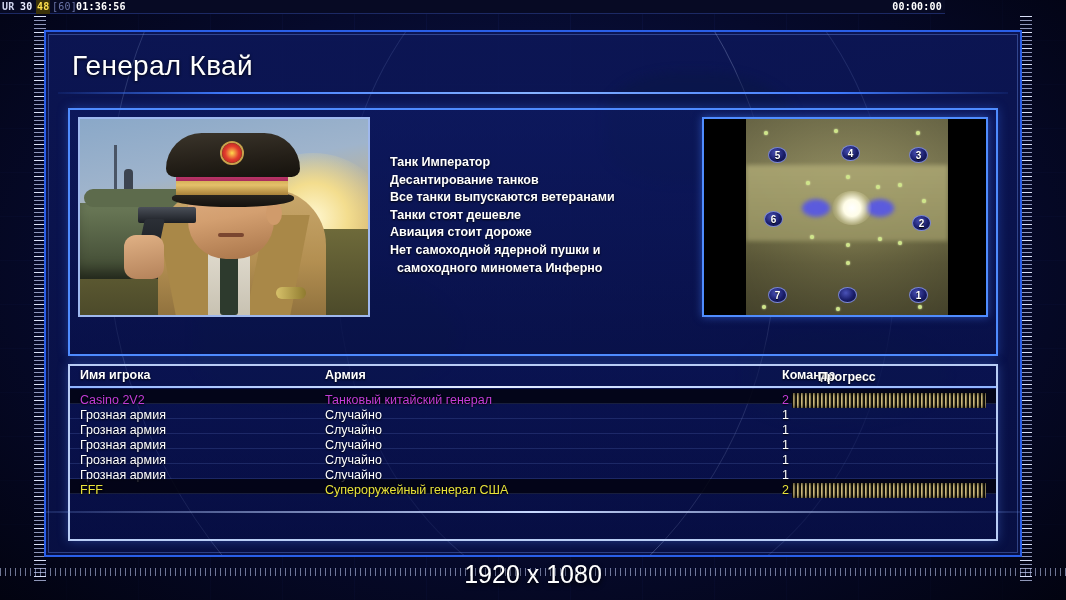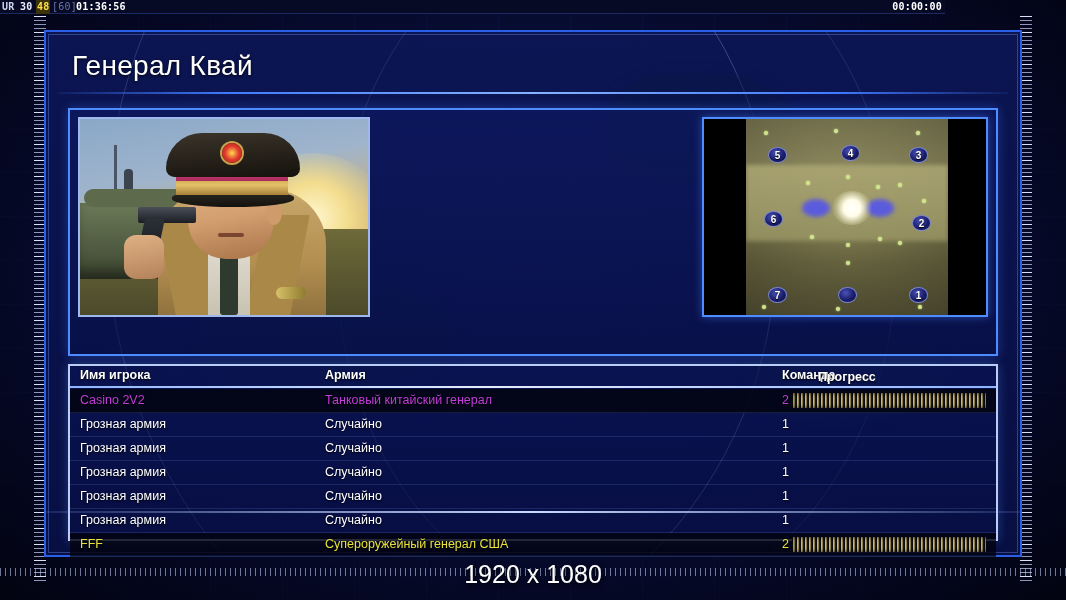--- a/index.html
+++ b/index.html
@@ -271,21 +271,21 @@
     font-size:12.5px; font-weight:bold; color:#ffffff;
     text-shadow:0 1px 2px rgba(0,0,0,.9);
   }
   .thead .c { position:absolute; top:2px; }
   .thead:after {
     content:""; position:absolute; left:0; right:0; bottom:0; height:2px;
     background:linear-gradient(90deg,#8fb4ff,#e4edff 45%,#8fb4ff);
   }
   .rows { position:absolute; left:0; right:0; top:23px; bottom:0; }
   .row {
-    position:relative; height:24px; font-size:12.5px;
+    position:relative; height:15px; font-size:12.5px;
     border-bottom:1px solid rgba(120,150,235,.18);
   }
   .row .c { position:absolute; top:4px; white-space:nowrap; text-shadow:0 1px 2px rgba(0,0,0,.9); }
   .row.dark { background:rgba(2,3,14,.82); }
   .c-name { left:10px; }
   .c-army { left:255px; }
   .c-team { left:668px;margin-left:44px; }
   .c-prog { left:748px; top:4px !important; }
 
   .progress {
@@ -383,20 +383,29 @@
         <div class="gen-capband"></div>
         <div class="gen-capred"></div>
         <div class="gen-captop"></div>
         <div class="gen-badge"></div>
         <div class="gen-wing"></div>
         <div class="gun-barrel"></div>
         <div class="gun-grip"></div>
         <div class="gun-hand"></div>
       </div>
 
+      <div class="desc">
+          <div>Танк Император</div>
+          <div>Десантирование танков</div>
+          <div>Все танки выпускаются ветеранами</div>
+          <div>Танки стоят дешевле</div>
+          <div>Авиация стоит дороже</div>
+          <div>Нет самоходной ядерной пушки и</div>
+          <div class="cont">самоходного миномета Инферно</div>
+        </div>
 
       <div class="minimap-box">
         <div class="minimap">
           <div class="mm-band"></div>
           <div class="mm-water mm-w1"></div>
           <div class="mm-water mm-w2"></div>
           <div class="mm-flash"></div>
           <div class="mm-dot" style="left:18px;top:12px;"></div>
           <div class="mm-dot" style="left:88px;top:10px;"></div>
           <div class="mm-dot" style="left:170px;top:12px;"></div>

